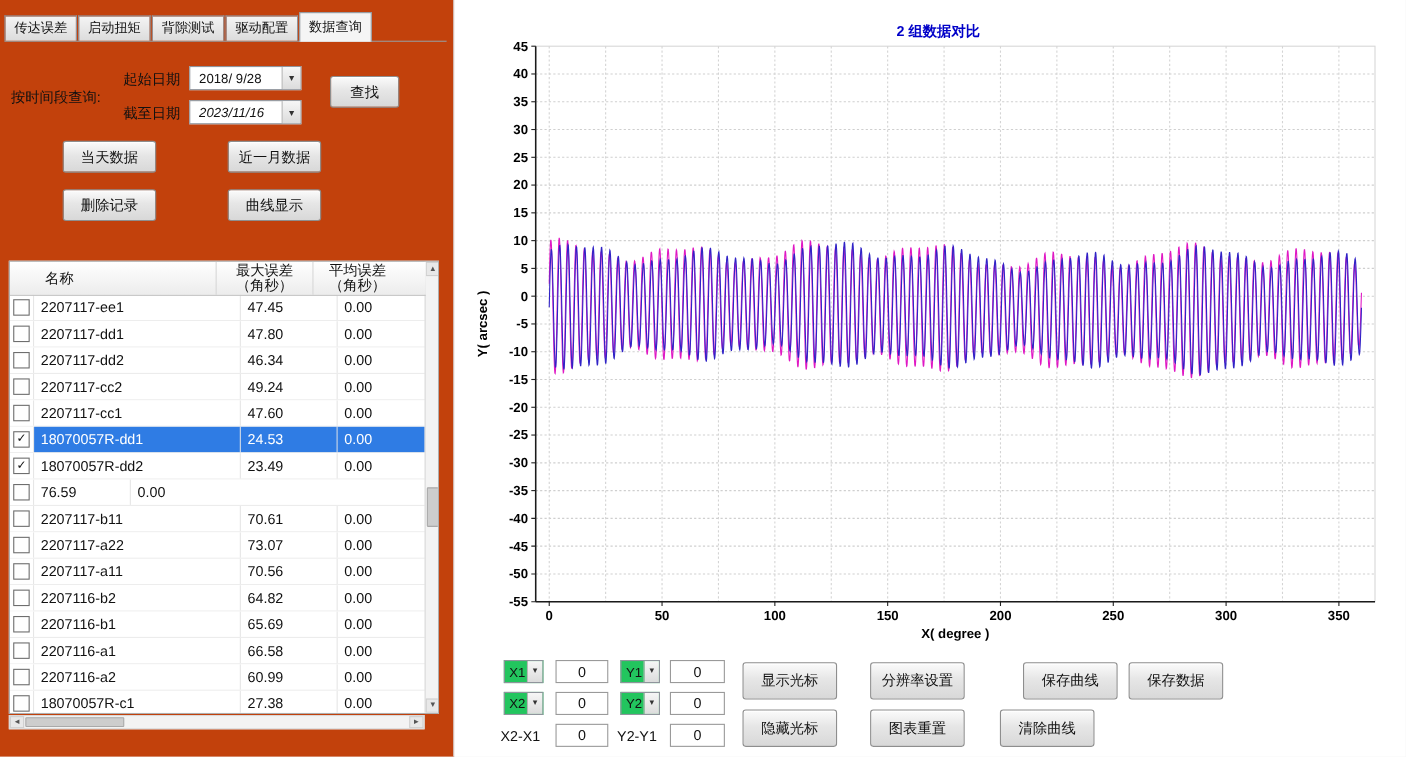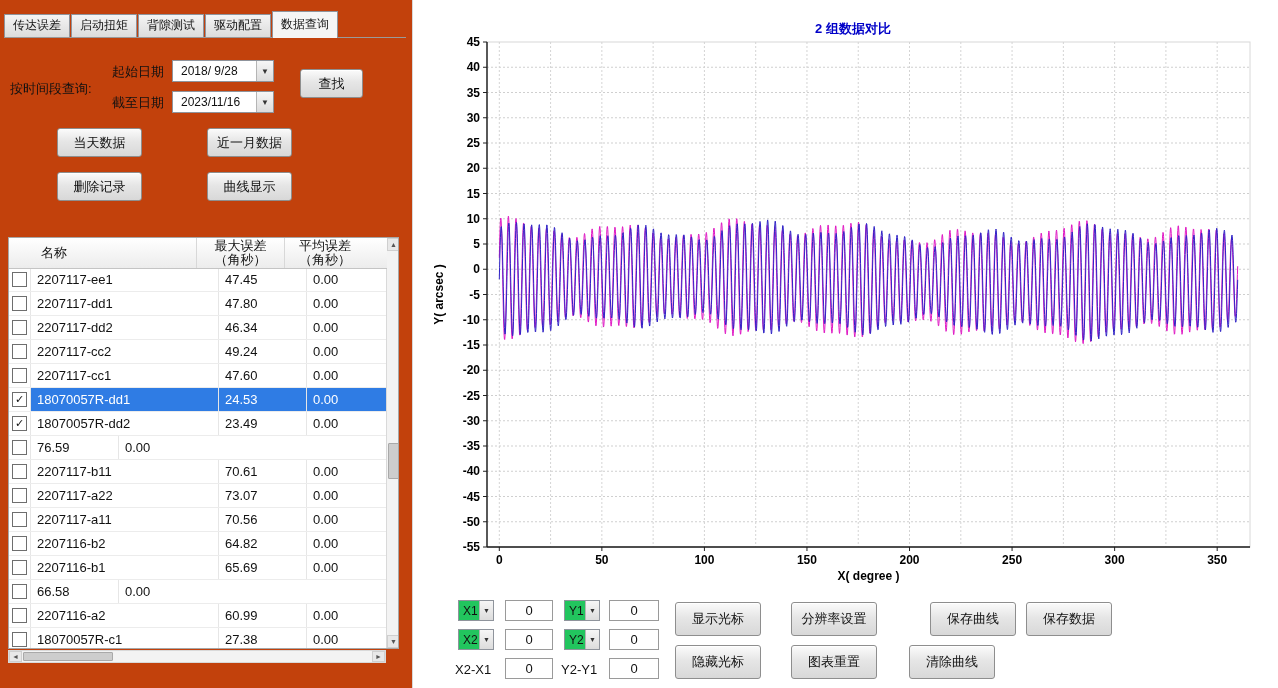--- a/index.html
+++ b/index.html
@@ -78,21 +78,21 @@
 
   <div class="query-label lbl" style="left:10px;top:80px;">按时间段查询:</div>
 
   <div class="lbl" style="left:112px;top:63px;">起始日期</div>
   <div class="datefield" style="left:172px;top:60px;">
     <span class="dtext">2018/ 9/28</span>
     <span class="darrow">▼</span>
   </div>
 
   <div class="lbl" style="left:112px;top:94px;">截至日期</div>
-  <div class="datefield" style="left:172px;top:91px;">
+  <div class="datefield" style="left:172px;top:91px;font-style:italic;">
     <span class="dtext">2023/11/16</span>
     <span class="darrow">▼</span>
   </div>
 
   <div class="btn" style="left:300px;top:69px;width:61px;height:27px;">查找</div>
   <div class="btn" style="left:57px;top:128px;width:83px;height:27px;">当天数据</div>
   <div class="btn" style="left:207px;top:128px;width:83px;height:27px;">近一月数据</div>
   <div class="btn" style="left:57px;top:172px;width:83px;height:27px;">删除记录</div>
   <div class="btn" style="left:207px;top:172px;width:83px;height:27px;">曲线显示</div>
 
@@ -211,20 +211,21 @@
             <div class="cb"></div>
           </div>
           <div class="td name">2207116-b1</div>
           <div class="td max">65.69</div>
           <div class="td avg">0.00</div>
         </div>
         <div class="trow">
           <div class="td cb-cell">
             <div class="cb"></div>
           </div>
+          <div class="td name">2207116-a1</div>
           <div class="td max">66.58</div>
           <div class="td avg">0.00</div>
         </div>
         <div class="trow">
           <div class="td cb-cell">
             <div class="cb"></div>
           </div>
           <div class="td name">2207116-a2</div>
           <div class="td max">60.99</div>
           <div class="td avg">0.00</div>

